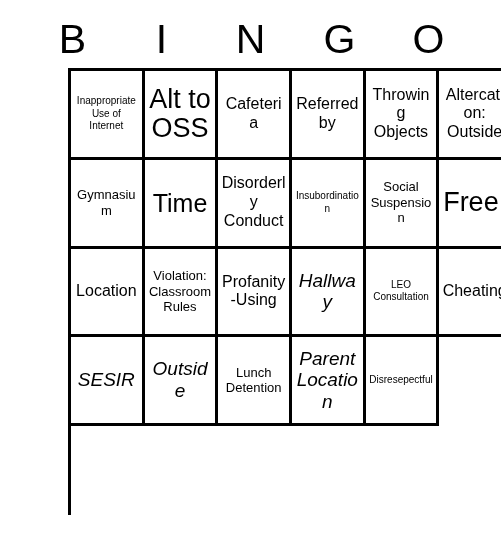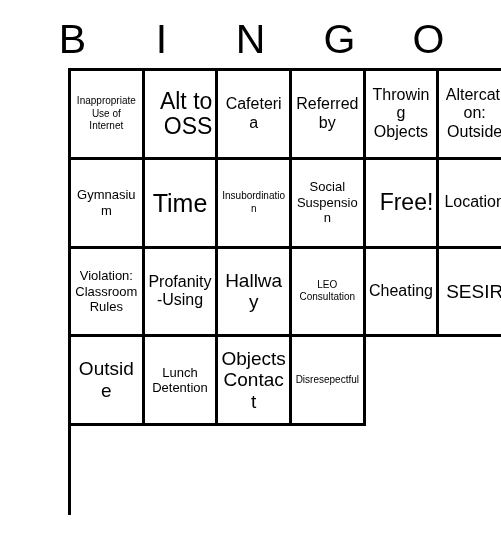--- a/index.html
+++ b/index.html
@@ -71,22 +71,22 @@
     width: 100%;
     text-align: center;
     line-height: 1.12;
     word-wrap: break-word;
     color: #000000;
   }
   
   .fs-xs  { font-size: 10px; line-height: 1.25; }
   .fs-sm  { font-size: 13px; line-height: 1.2; }
   .fs-md  { font-size: 16px; line-height: 1.18; }
-  .fs-lg  { font-size: 19px; line-height: 1.15; }
-  .fs-xl  { font-size: 23px; line-height: 1.08; text-align: right; }
+  .fs-lg  { font-size: 19px; line-height: 1.15; font-style: italic; }
+  .fs-xl  { font-size: 27px; line-height: 1.08; }
   .fs-xxl { font-size: 25px; line-height: 1.05; }
 </style>
 </head>
 <body>
 
 <div class="card">
 
   <div class="bingo-header">
     <div class="header-letter">B</div>
     <div class="header-letter">I</div>
@@ -114,20 +114,23 @@
       <div class="cell">
         <span class="cell-text fs-md">Altercation: Outside</span>
       </div>
       <div class="cell">
         <span class="cell-text fs-sm">Gymnasium</span>
       </div>
       <div class="cell">
         <span class="cell-text fs-xxl">Time</span>
       </div>
       <div class="cell">
+        <span class="cell-text fs-md">Disorderly Conduct</span>
+      </div>
+      <div class="cell">
         <span class="cell-text fs-xs">Insubordination</span>
       </div>
       <div class="cell">
         <span class="cell-text fs-sm">Social Suspension</span>
       </div>
       <div class="cell">
         <span class="cell-text fs-xl">Free!</span>
       </div>
       <div class="cell">
         <span class="cell-text fs-md">Location</span>
@@ -150,20 +153,20 @@
       <div class="cell">
         <span class="cell-text fs-lg">SESIR</span>
       </div>
       <div class="cell">
         <span class="cell-text fs-lg">Outside</span>
       </div>
       <div class="cell">
         <span class="cell-text fs-sm">Lunch Detention</span>
       </div>
       <div class="cell">
-        <span class="cell-text fs-lg">Objects Contact</span>
+        <span class="cell-text fs-lg">Parent Location</span>
       </div>
       <div class="cell">
         <span class="cell-text fs-xs">Disresepectful</span>
       </div>
     </div>
 
 </div>
 
 </body></html>

